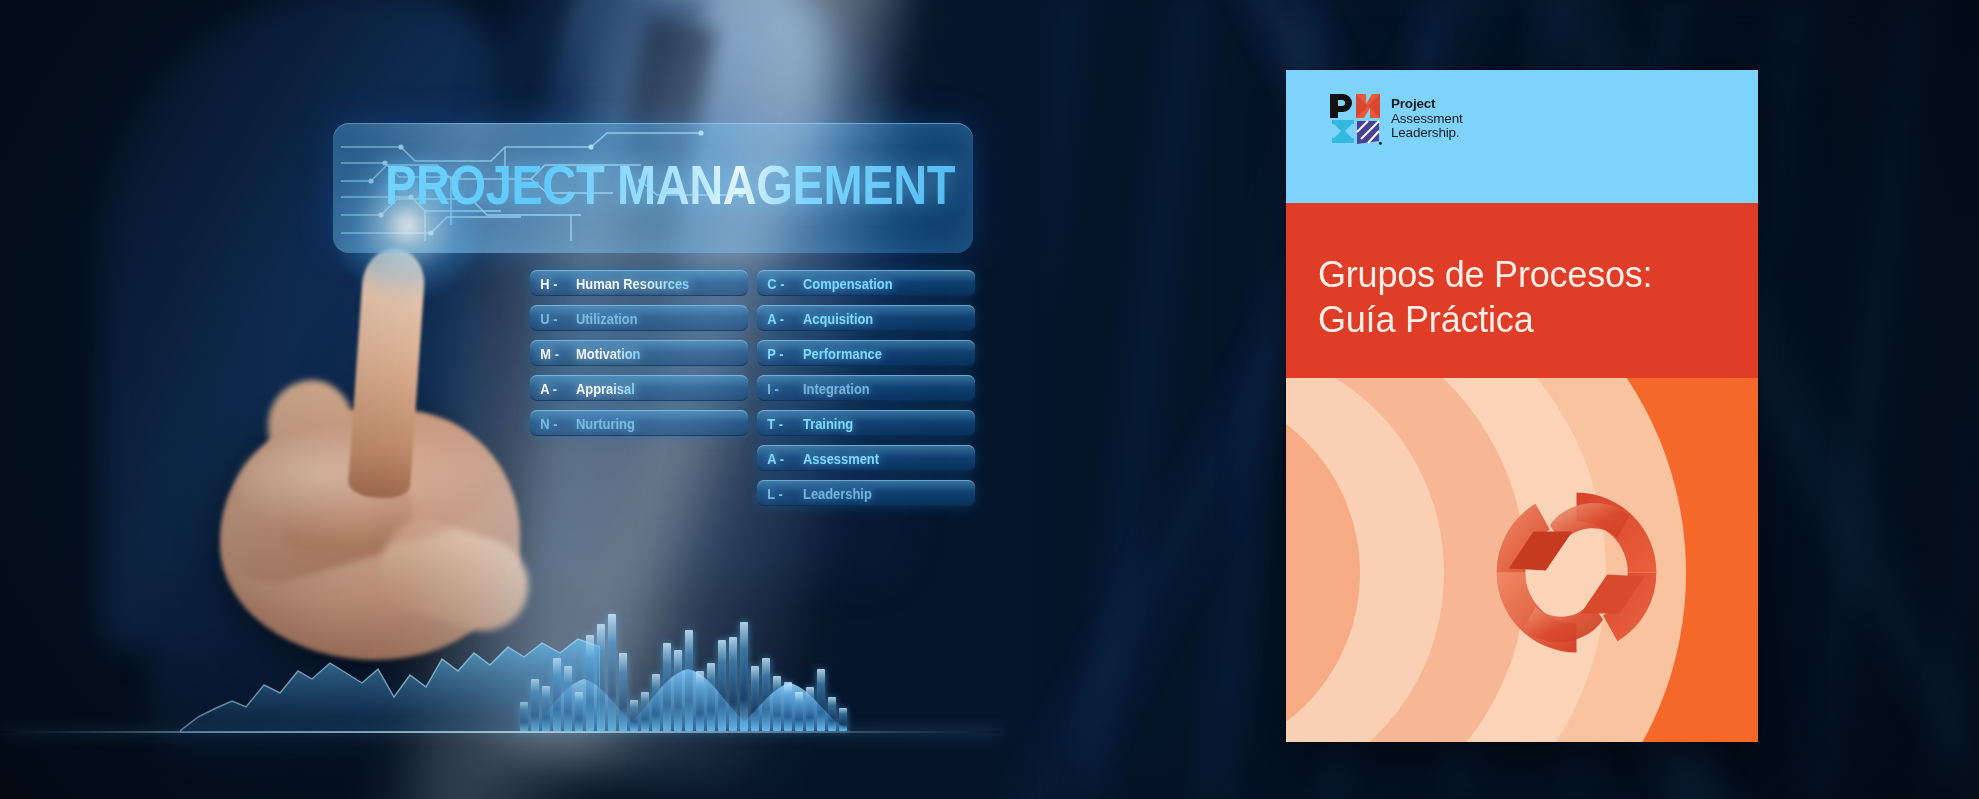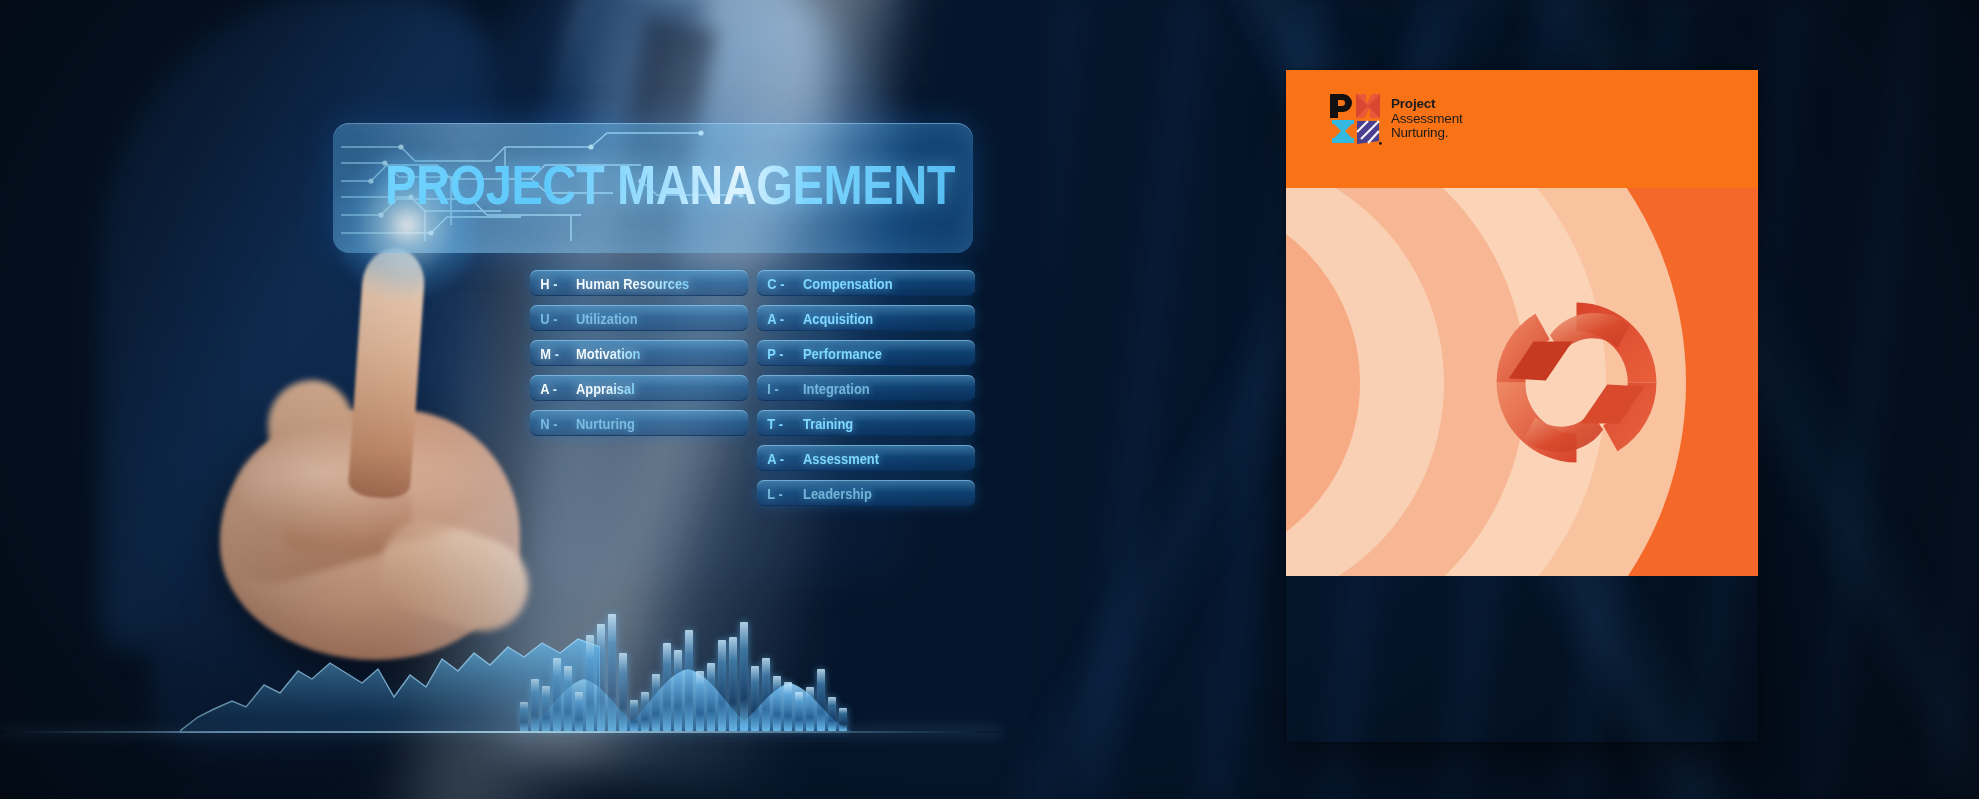--- a/index.html
+++ b/index.html
@@ -348,22 +348,22 @@
   
   .book {
     position: absolute;
     left: 1286px; top: 70px;
     width: 472px; height: 672px;
     box-shadow: 0 18px 48px rgba(0,0,0,0.55), 0 0 2px rgba(0,0,0,0.6);
     overflow: hidden;
   }
   .book-head {
     position: relative;
-    height: 118px;
-    background: #f97316;
+    height: 133px;
+    background: #7dd3fc;
   }
   .pmi-logo {
     position: absolute;
     left: 42px; top: 22px;
     display: flex;
     align-items: center;
     gap: 9px;
   }
   .pmi-mark {
     width: 54px; height: 54px;
@@ -619,25 +619,31 @@
               <path d="M29 40 L40 29"></path>
               <path d="M33 47 L51 29"></path>
               <path d="M40 51 L51 39"></path>
             </g>
           </g>
           <circle cx="52.4" cy="51.4" r="1.4" fill="#111111"></circle>
         </svg>
         <div class="pmi-words">
           <div class="w1">Project</div>
           <div class="w2">Assessment</div>
-          <div class="w3">Nurturing.</div>
+          <div class="w3">Leadership.</div>
         </div>
       </div>
     </div>
 
+    <div class="book-band">
+      <div class="book-title">
+        <div class="nowrap">Grupos de Procesos:</div>
+        <div class="nowrap">Guía Práctica</div>
+      </div>
+    </div>
 
     <div class="book-body">
       <div class="arc a1"></div>
       <div class="arc a2"></div>
       <div class="arc a3"></div>
       <div class="arc a4"></div>
       <div class="arc a5"></div>
 
       <svg class="recycle" viewBox="0 0 200 200">
         <defs>

